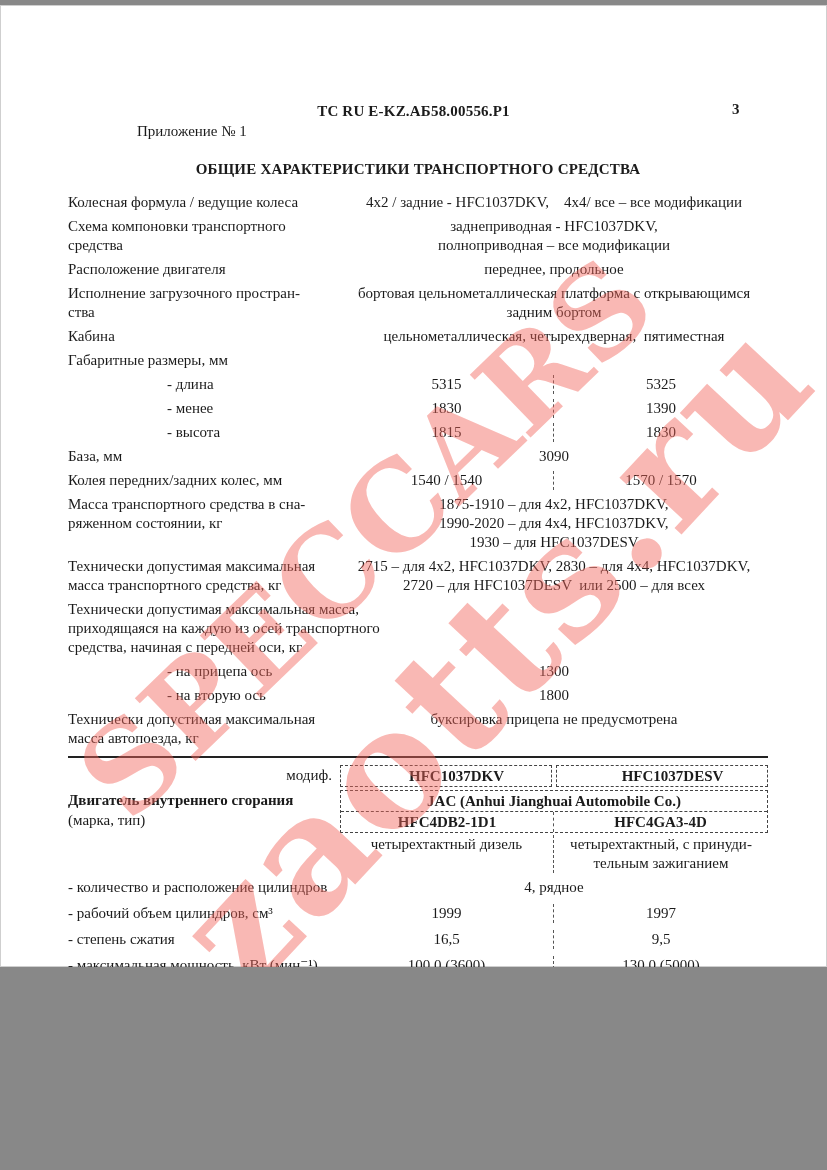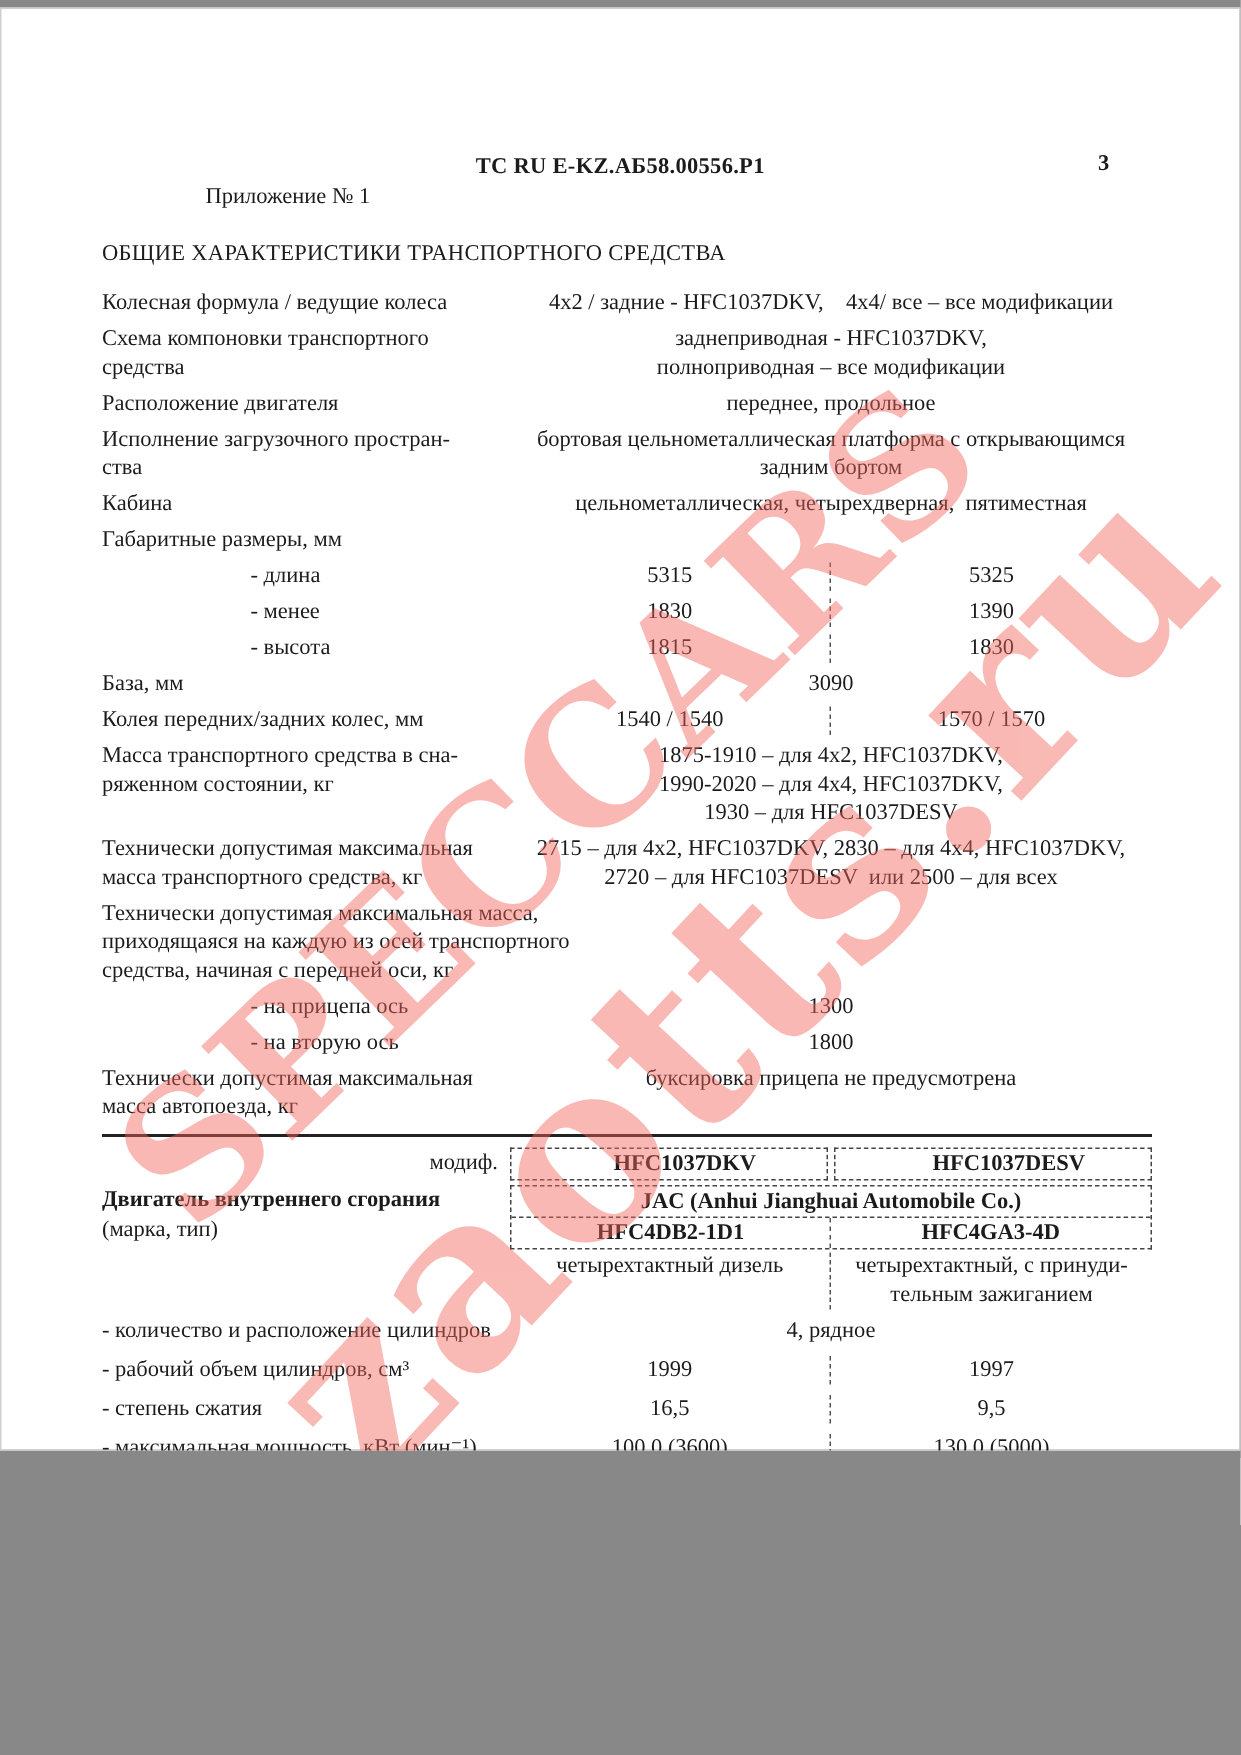--- a/index.html
+++ b/index.html
@@ -9,21 +9,21 @@
     background:#fff;
     margin:5px auto;
     overflow:hidden;
     box-shadow:inset 0 0 0 1px #cfcfcf;
     font-family:"Liberation Serif","DejaVu Serif",serif;
     font-size:15px;color:#1b1b1b;
   }
   .doc-number{position:absolute;left:0;top:98px;width:827px;text-align:center;font-weight:bold;letter-spacing:.2px;}
   .page-number{position:absolute;left:732px;top:96px;font-weight:bold;}
   .appendix{position:absolute;left:137px;top:118px;}
-  .title{position:absolute;left:68px;top:156px;width:700px;font-weight:normal;letter-spacing:.2px;}
+  .title{position:absolute;left:68px;top:156px;width:700px;text-align:center;font-weight:bold;letter-spacing:.2px;}
   .content{position:absolute;left:68px;top:188px;width:700px;}
   .row{display:grid;grid-template-columns:272px 214px 214px;margin-bottom:5px;}
   .engine-rows .row{margin-bottom:7px;}
   .cell{line-height:19px;}
   .pre{white-space:pre-wrap;}
   .label{text-align:left;padding-right:6px;}
   .label.indent{padding-left:99px;}
   .label.wide{grid-column:1/-1;}
   .val{text-align:center;}
   .span2{grid-column:2/4;}

